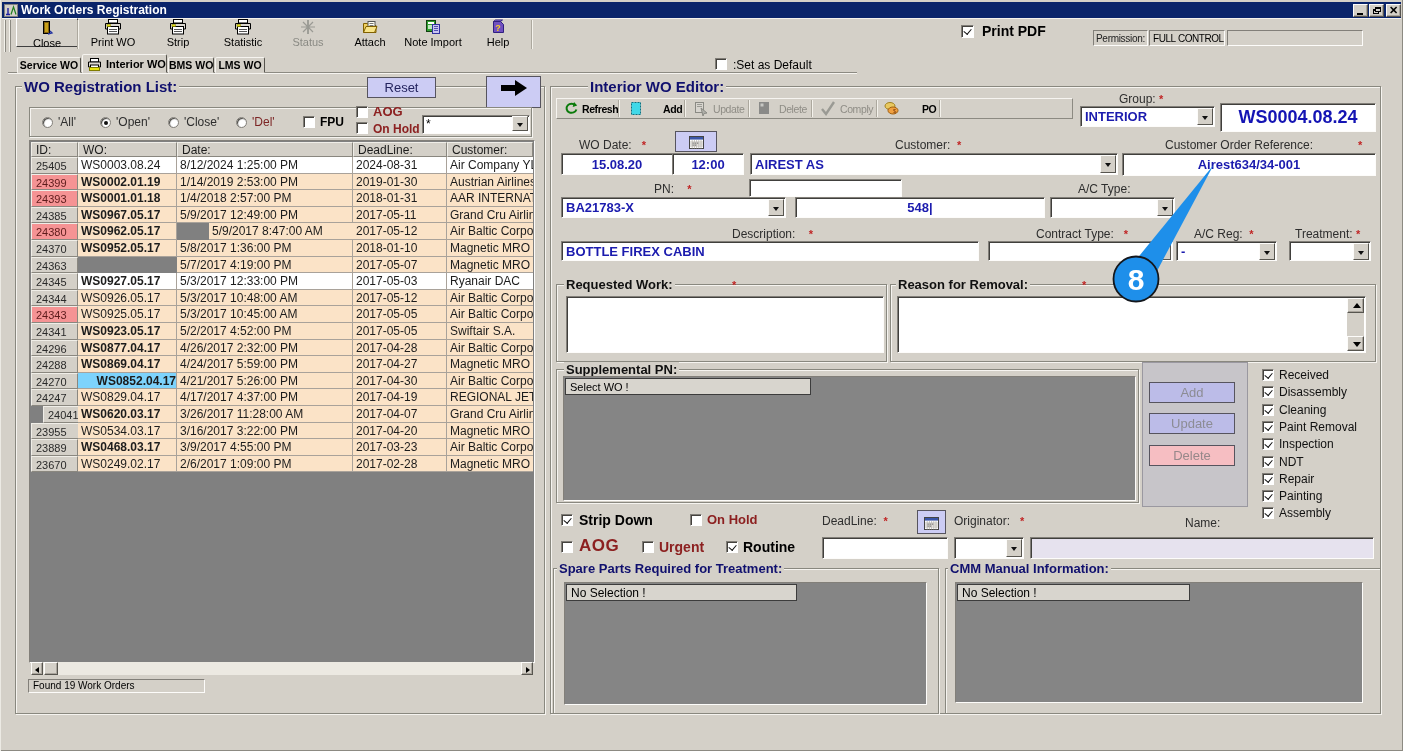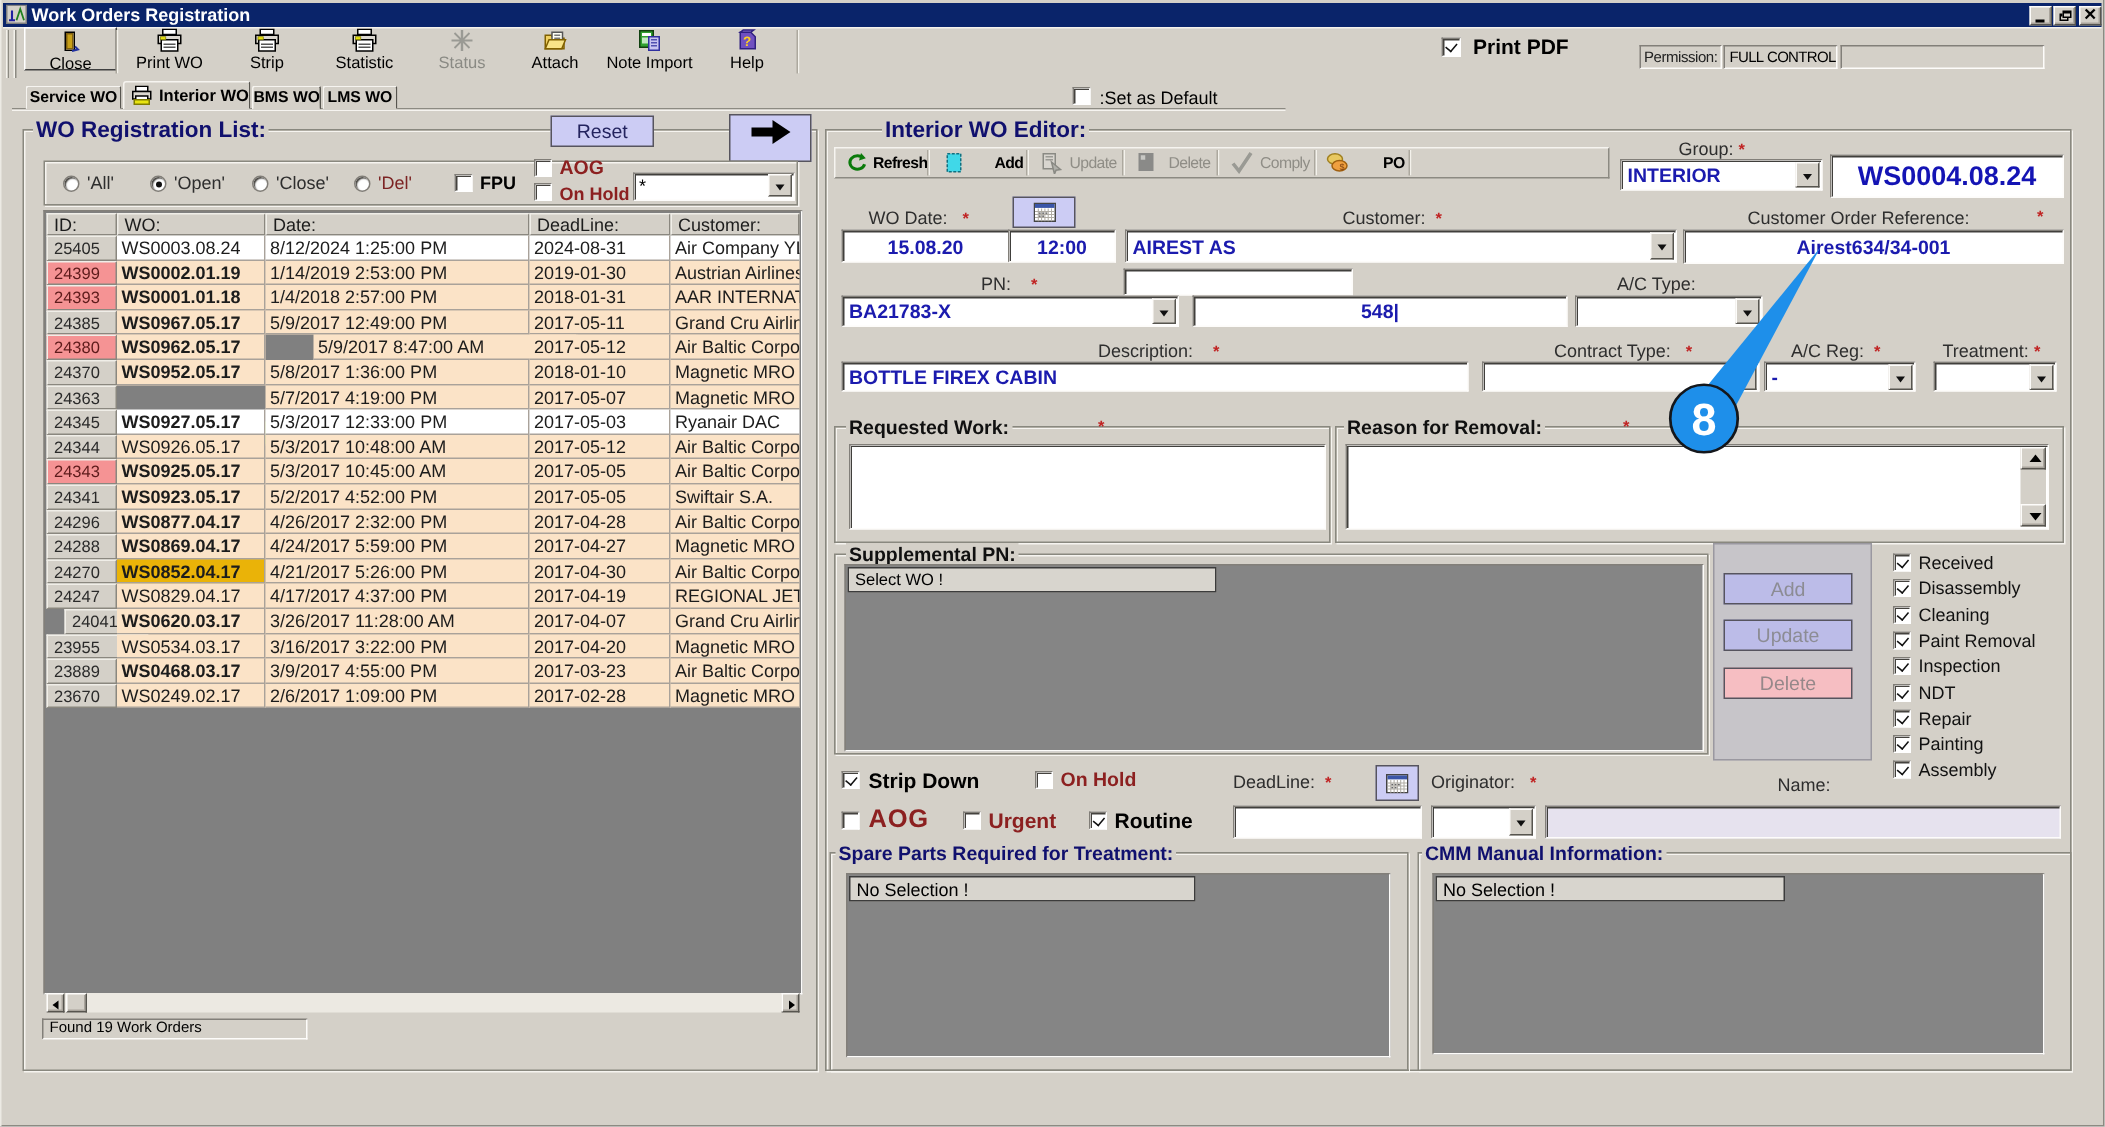--- a/index.html
+++ b/index.html
@@ -254,21 +254,21 @@
     </div>
 <div class="abs" style="left:31px;top:289.8px;width:502px;height:16.6px;">
       <div class="abs idcell" style="left:0;top:0;width:47px;height:16.6px;background:#d4d0c8;color:#2a2a2a;">24344</div>
       <div class="abs dcell" style="left:47px;top:0;width:99px;height:16.6px;background:#fbe3c7;font-weight:400;">WS0926.05.17</div>
       <div class="abs dcell" style="left:146px;top:0;width:176px;height:16.6px;background:#fbe3c7;">5/3/2017 10:48:00 AM</div>
       <div class="abs dcell" style="left:322px;top:0;width:94px;height:16.6px;background:#fbe3c7;">2017-05-12</div>
       <div class="abs dcell" style="left:416px;top:0;width:86px;height:16.6px;background:#fbe3c7;border-right:none;">Air Baltic Corpo</div>
     </div>
 <div class="abs" style="left:31px;top:306.4px;width:502px;height:16.6px;">
       <div class="abs idcell" style="left:0;top:0;width:47px;height:16.6px;background:#f59394;color:#5d1b1b;">24343</div>
-      <div class="abs dcell" style="left:47px;top:0;width:99px;height:16.6px;background:#fbe3c7;font-weight:700;">WS0925.05.17</div>
+      <div class="abs dcell" style="left:47px;top:0;width:99px;height:16.6px;background:#fbe3c7;font-weight:400;">WS0925.05.17</div>
       <div class="abs dcell" style="left:146px;top:0;width:176px;height:16.6px;background:#fbe3c7;">5/3/2017 10:45:00 AM</div>
       <div class="abs dcell" style="left:322px;top:0;width:94px;height:16.6px;background:#fbe3c7;">2017-05-05</div>
       <div class="abs dcell" style="left:416px;top:0;width:86px;height:16.6px;background:#fbe3c7;border-right:none;">Air Baltic Corpo</div>
     </div>
 <div class="abs" style="left:31px;top:323.0px;width:502px;height:16.6px;">
       <div class="abs idcell" style="left:0;top:0;width:47px;height:16.6px;background:#d4d0c8;color:#2a2a2a;">24341</div>
       <div class="abs dcell" style="left:47px;top:0;width:99px;height:16.6px;background:#fbe3c7;font-weight:700;">WS0923.05.17</div>
       <div class="abs dcell" style="left:146px;top:0;width:176px;height:16.6px;background:#fbe3c7;">5/2/2017 4:52:00 PM</div>
       <div class="abs dcell" style="left:322px;top:0;width:94px;height:16.6px;background:#fbe3c7;">2017-05-05</div>
       <div class="abs dcell" style="left:416px;top:0;width:86px;height:16.6px;background:#fbe3c7;border-right:none;">Swiftair S.A.</div>
@@ -282,21 +282,21 @@
     </div>
 <div class="abs" style="left:31px;top:356.2px;width:502px;height:16.6px;">
       <div class="abs idcell" style="left:0;top:0;width:47px;height:16.6px;background:#d4d0c8;color:#2a2a2a;">24288</div>
       <div class="abs dcell" style="left:47px;top:0;width:99px;height:16.6px;background:#fbe3c7;font-weight:700;">WS0869.04.17</div>
       <div class="abs dcell" style="left:146px;top:0;width:176px;height:16.6px;background:#fbe3c7;">4/24/2017 5:59:00 PM</div>
       <div class="abs dcell" style="left:322px;top:0;width:94px;height:16.6px;background:#fbe3c7;">2017-04-27</div>
       <div class="abs dcell" style="left:416px;top:0;width:86px;height:16.6px;background:#fbe3c7;border-right:none;">Magnetic MRO</div>
     </div>
 <div class="abs" style="left:31px;top:372.8px;width:502px;height:16.6px;">
       <div class="abs idcell" style="left:0;top:0;width:47px;height:16.6px;background:#d4d0c8;color:#2a2a2a;">24270</div>
-      <div class="abs dcell" style="left:47px;top:0;width:99px;height:16.6px;background:#eab308;font-weight:700;">WS0852.04.17</div>
+      <div class="abs dcell" style="left:47px;top:0;width:99px;height:16.6px;background:#7dd3fc;font-weight:700;text-align:right;">WS0852.04.17</div>
       <div class="abs dcell" style="left:146px;top:0;width:176px;height:16.6px;background:#fbe3c7;">4/21/2017 5:26:00 PM</div>
       <div class="abs dcell" style="left:322px;top:0;width:94px;height:16.6px;background:#fbe3c7;">2017-04-30</div>
       <div class="abs dcell" style="left:416px;top:0;width:86px;height:16.6px;background:#fbe3c7;border-right:none;">Air Baltic Corpo</div>
     </div>
 <div class="abs" style="left:31px;top:389.4px;width:502px;height:16.6px;">
       <div class="abs idcell" style="left:0;top:0;width:47px;height:16.6px;background:#d4d0c8;color:#2a2a2a;">24247</div>
       <div class="abs dcell" style="left:47px;top:0;width:99px;height:16.6px;background:#fbe3c7;font-weight:400;">WS0829.04.17</div>
       <div class="abs dcell" style="left:146px;top:0;width:176px;height:16.6px;background:#fbe3c7;">4/17/2017 4:37:00 PM</div>
       <div class="abs dcell" style="left:322px;top:0;width:94px;height:16.6px;background:#fbe3c7;">2017-04-19</div>
       <div class="abs dcell" style="left:416px;top:0;width:86px;height:16.6px;background:#fbe3c7;border-right:none;">REGIONAL JET</div>

